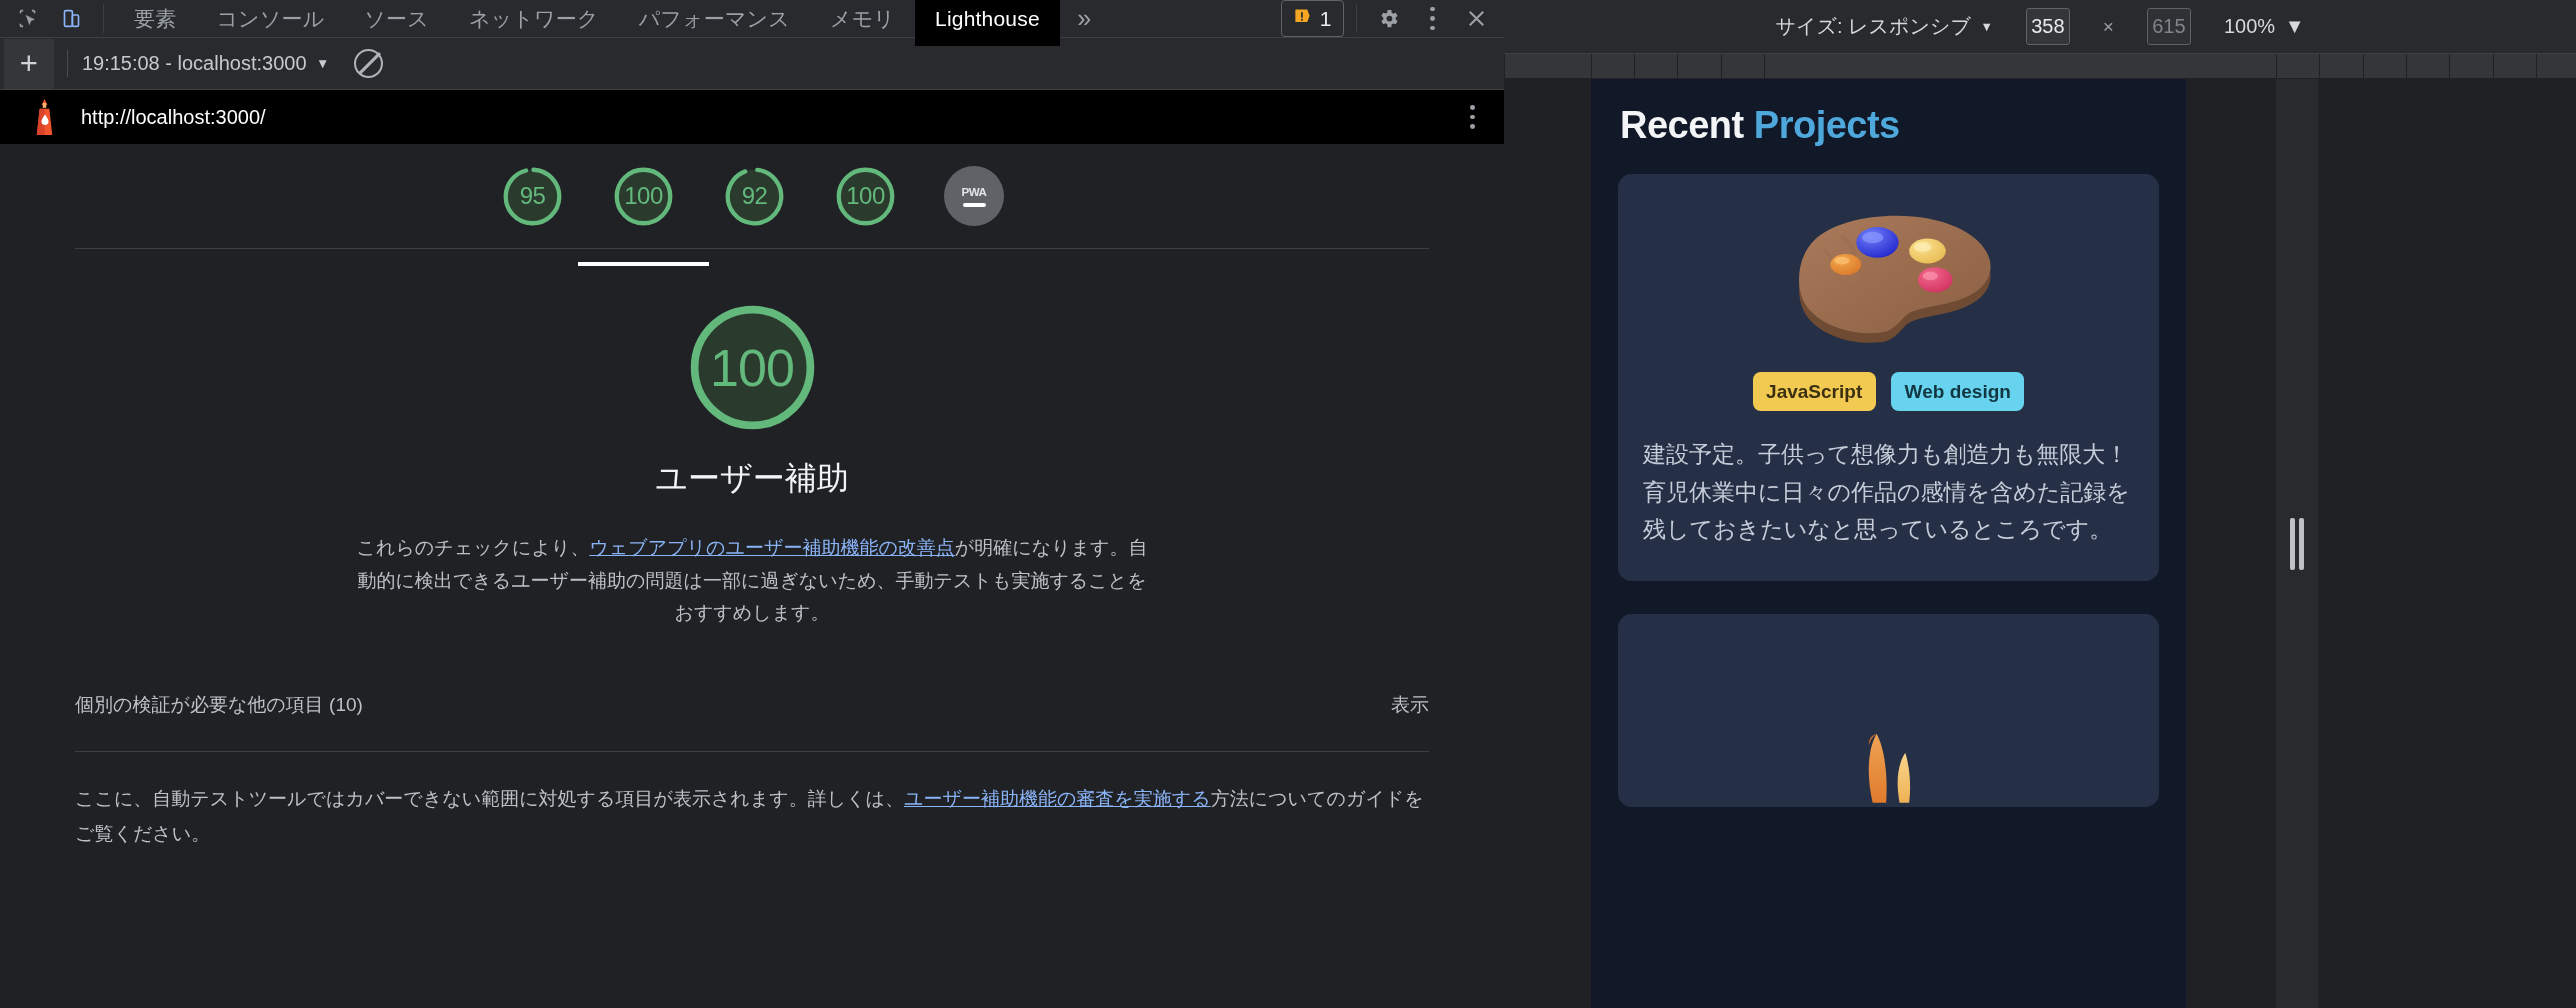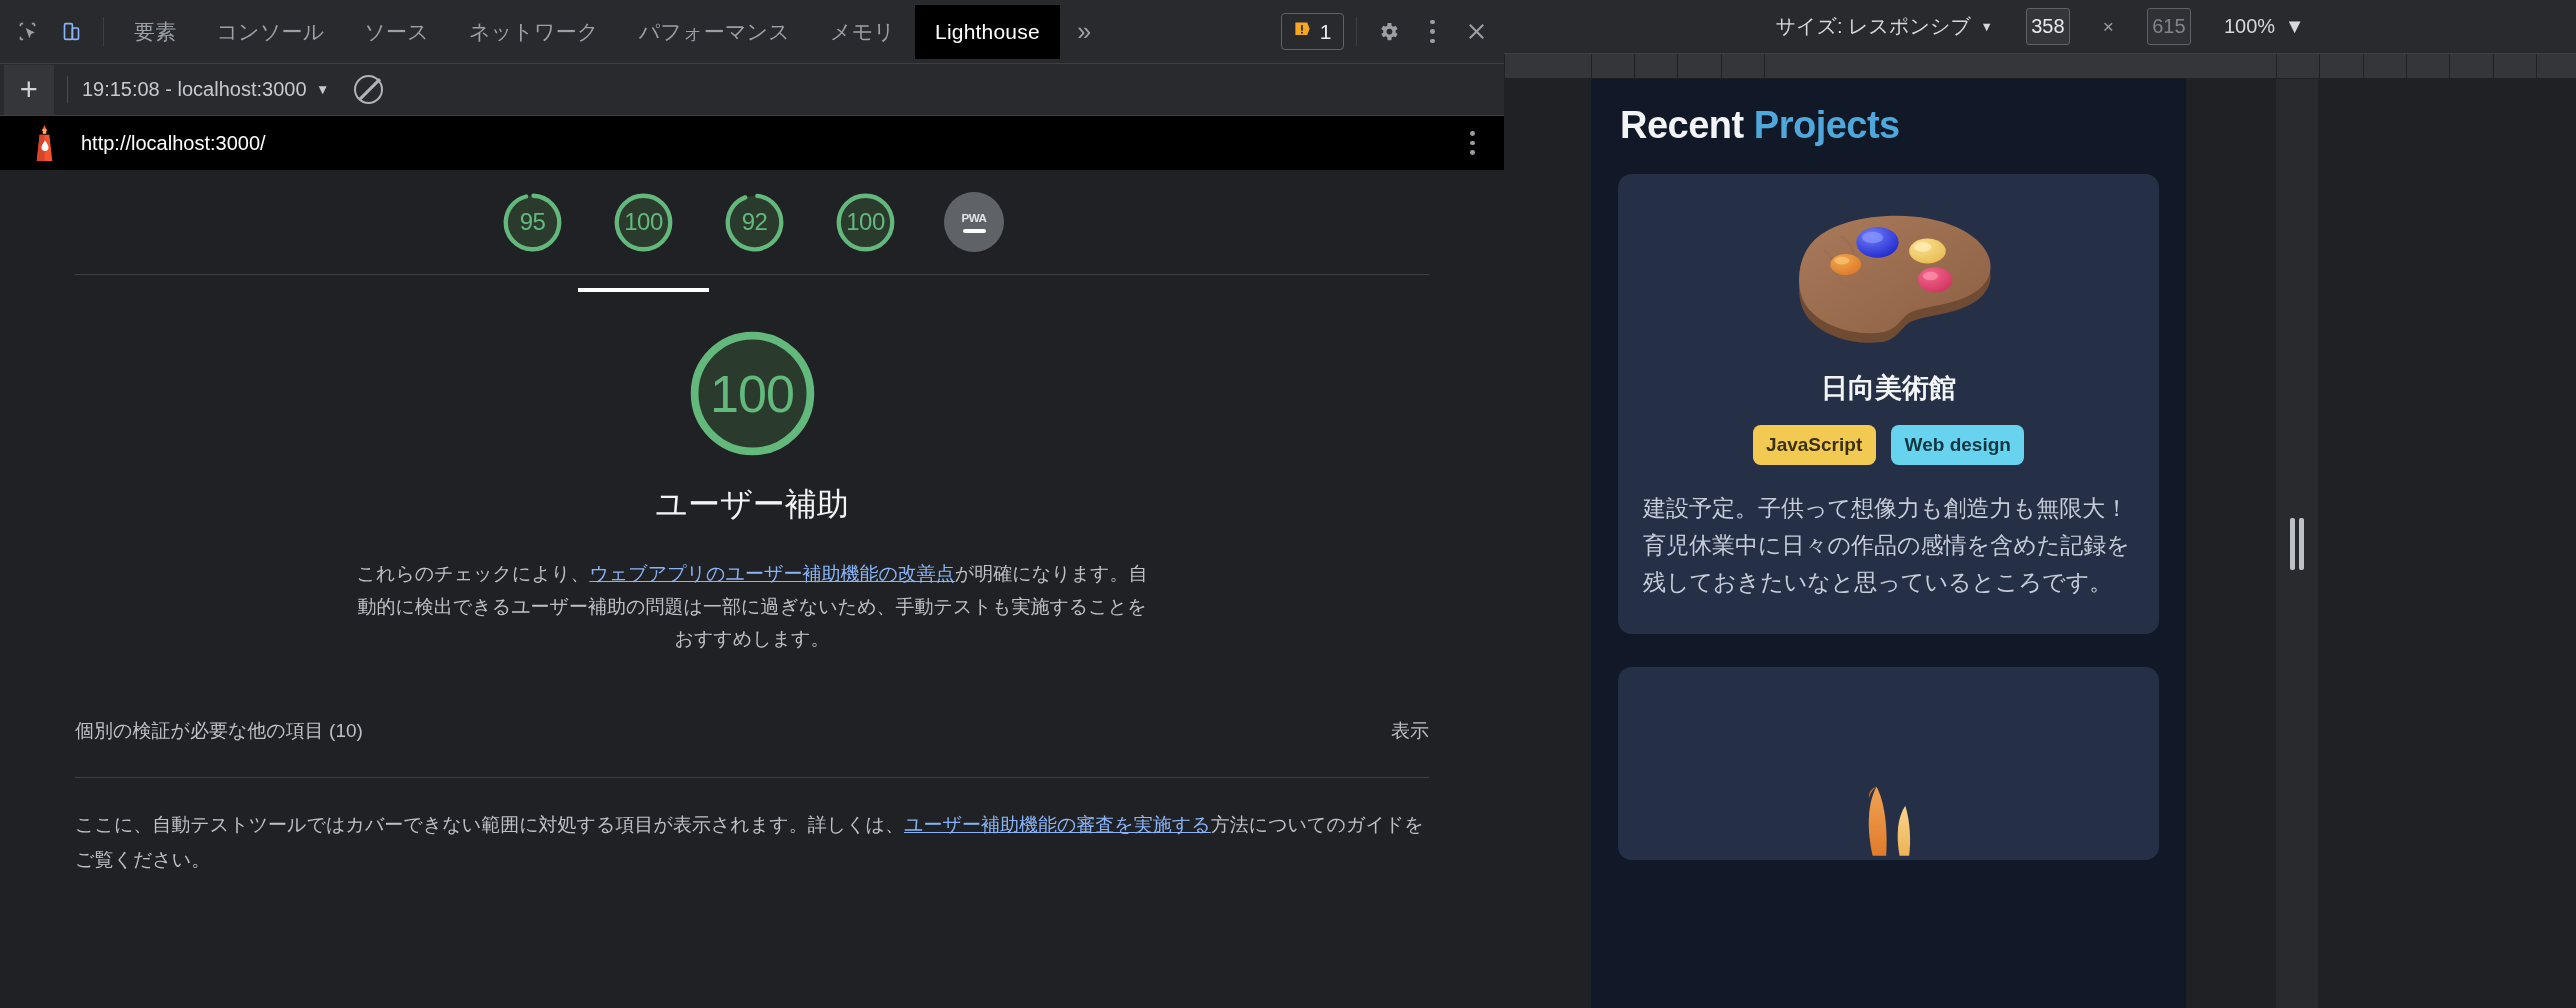--- a/index.html
+++ b/index.html
@@ -10,21 +10,21 @@
     color:#e8eaed;
     -webkit-font-smoothing:antialiased;
   }
   #root { position:relative; width:2576px; height:1009px; display:flex; }
 
   
   .devtools { width:1504px; height:1009px; background:#202124; position:relative; flex:0 0 1504px; }
 
   
   .tabstrip {
-    height:64px; display:flex; align-items:center;
+    height:38px; display:flex; align-items:center;
     background:#292a2d; border-bottom:1px solid #3c4043;
     padding:0 5.8px; position:relative;
   }
   .tb-icon {
     width:44px; height:44px; display:flex; align-items:center; justify-content:center;
     border-radius:3.9px; flex:0 0 auto;
   }
   .tb-icon svg { display:block; }
   .tb-sep { width:1px; height:29px; background:#3c4043; margin:0 9.6px; flex:0 0 auto; }
   .tab {
@@ -396,21 +396,20 @@
               <ellipse cx="118" cy="44" rx="22" ry="16" fill="url(#blue)"></ellipse>
               <ellipse cx="113" cy="39" rx="11" ry="6" fill="#8e9bff" opacity=".65"></ellipse>
               <ellipse cx="85" cy="67" rx="16" ry="11" fill="url(#orng)"></ellipse>
               <ellipse cx="81" cy="63" rx="8" ry="4" fill="#ffcb7e" opacity=".6"></ellipse>
               <ellipse cx="170" cy="53" rx="19" ry="13" fill="url(#yelo)"></ellipse>
               <ellipse cx="165" cy="49" rx="9" ry="5" fill="#fff3c4" opacity=".6"></ellipse>
               <ellipse cx="178" cy="83" rx="18" ry="13" fill="url(#pink)"></ellipse>
               <ellipse cx="173" cy="79" rx="8" ry="4.5" fill="#ff9cb5" opacity=".6"></ellipse>
             </svg>
           </div>
-          <div class="card-title">日向美術館</div>
           <div class="tags">
             <span class="tag js">JavaScript</span>
             <span class="tag wd">Web design</span>
           </div>
           <div class="card-body">建設予定。子供って想像力も創造力も無限大！育児休業中に日々の作品の感情を含めた記録を残しておきたいなと思っているところです。</div>
         </div>
 
         <div class="card2">
           <span>
             <svg width="144" height="83" viewBox="0 0 150 86">

